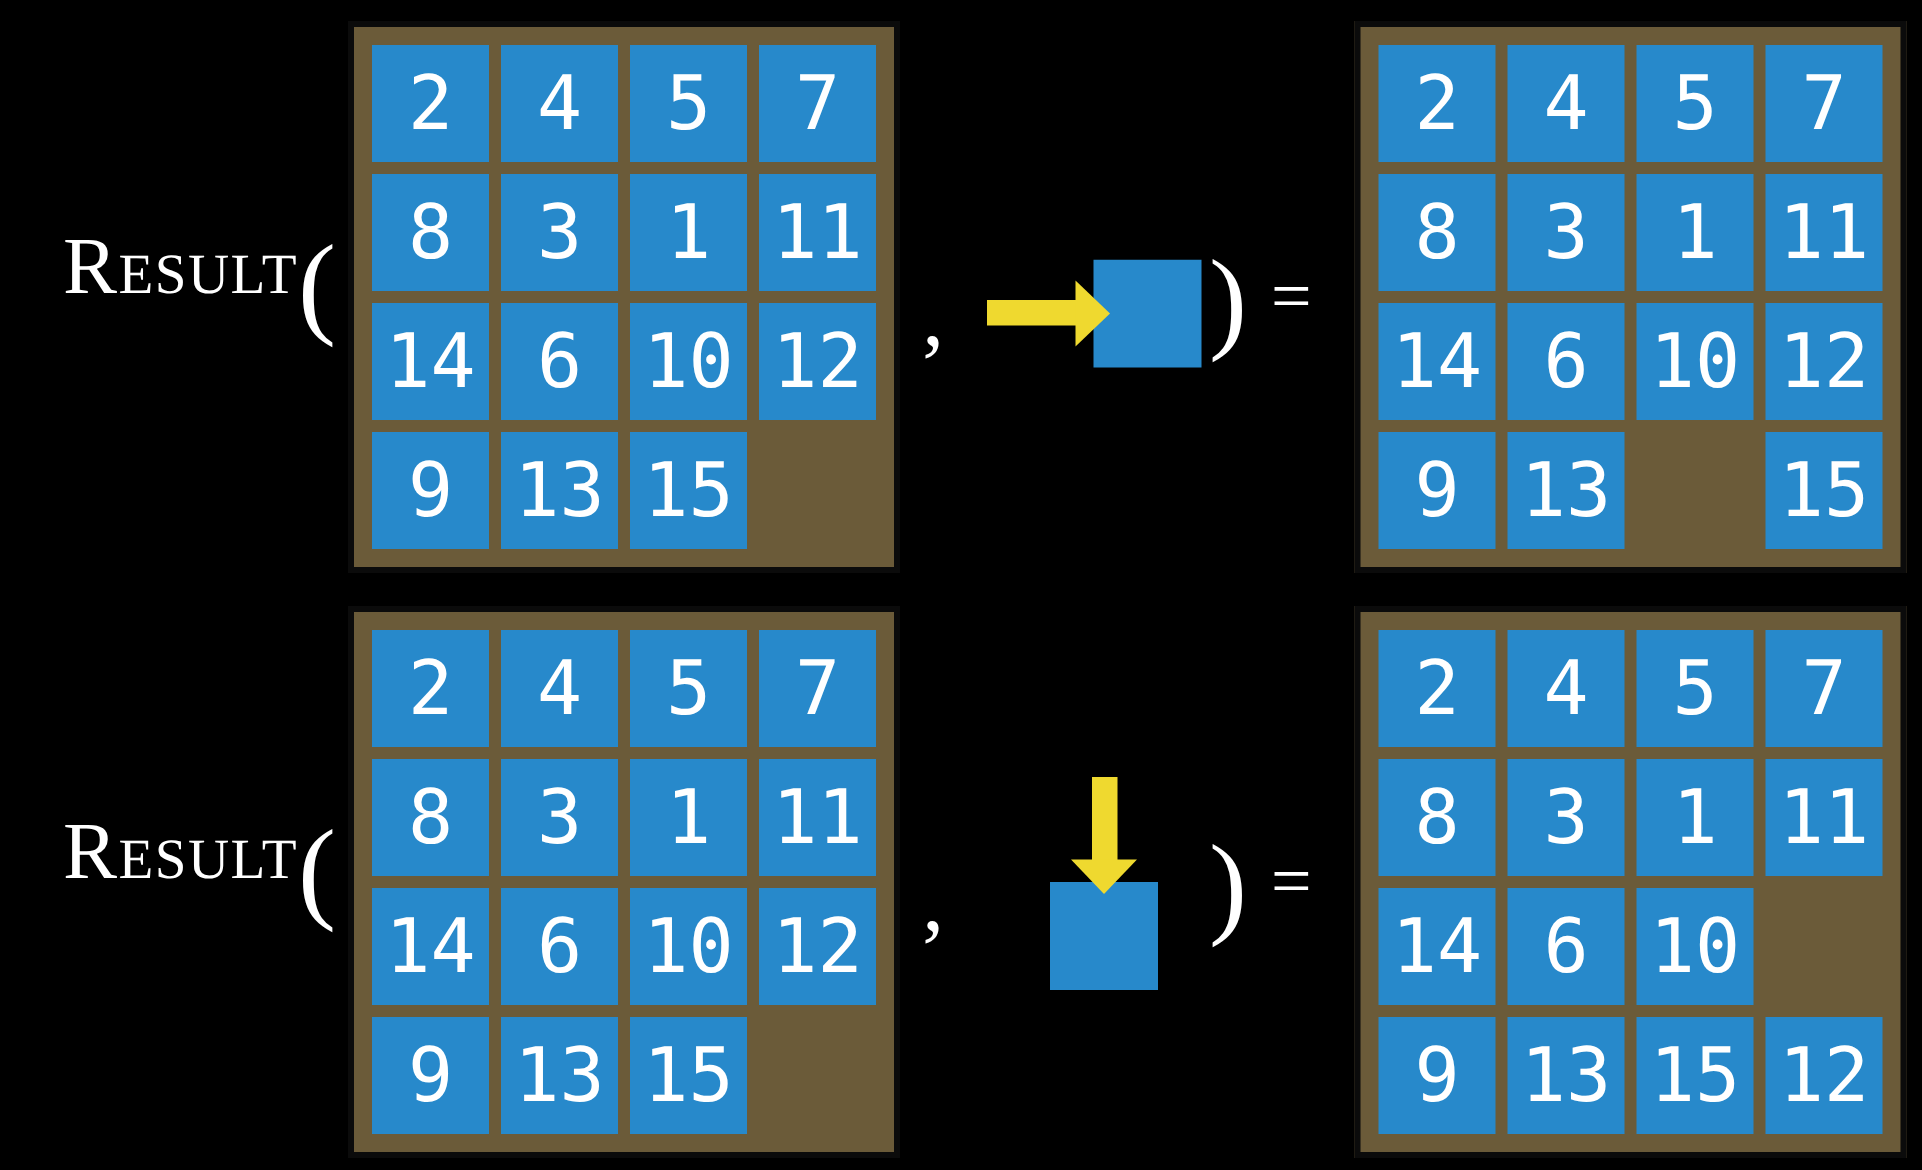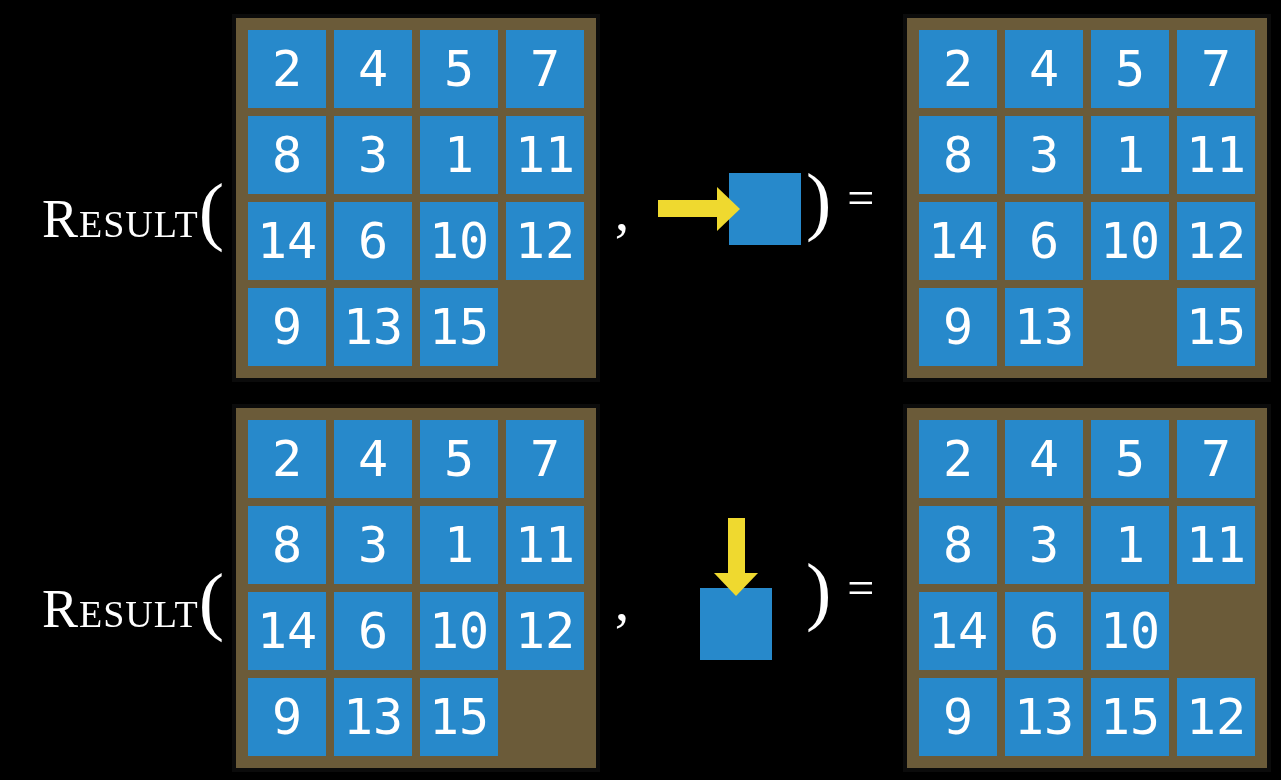--- a/index.html
+++ b/index.html
@@ -20,21 +20,21 @@
     font-family: "Liberation Serif", serif;
   }
   .row { position: absolute; left: 0; width: 1281px; height: 390px; }
   .row-1 { top: 0; }
   .row-2 { top: 390px; }
 
   .func-label {
     position: absolute;
     left: 18px; top: 150px;
     width: 206px; height: 96px;
-    display: flex; align-items: flex-end; justify-content: flex-end;
+    display: flex; align-items: flex-start; justify-content: flex-end;
     color: var(--text-white);
   }
   .fn-name {
     font-size: 54px;
     font-variant: small-caps;
     letter-spacing: 1px;
     line-height: 1;
   }
   .paren {
     font-size: 76px;

